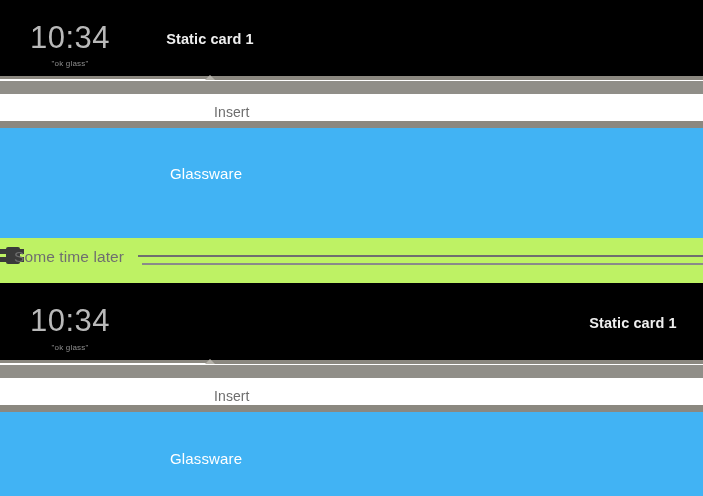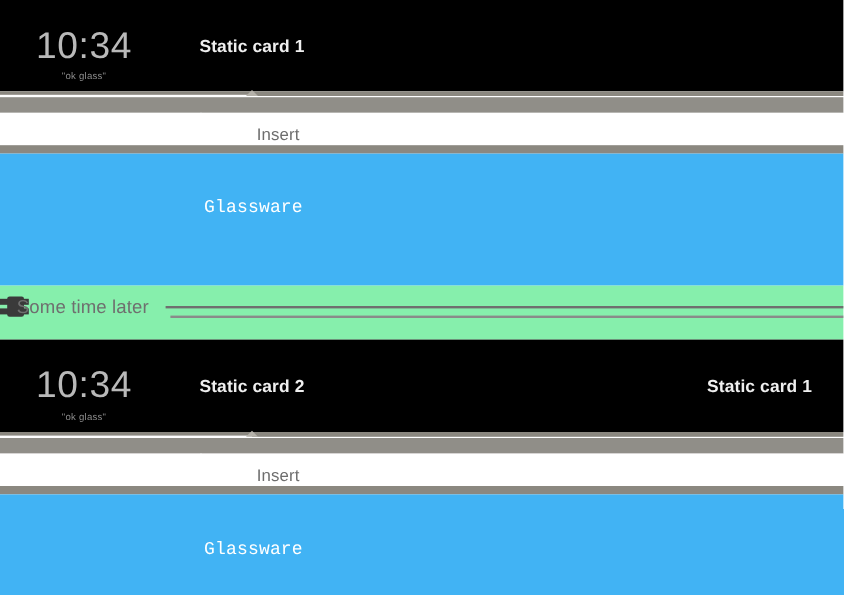--- a/index.html
+++ b/index.html
@@ -103,33 +103,32 @@
     font-size: 14px;
     color: #6d6d6d;
     white-space: nowrap;
     letter-spacing: 0.1px;
     margin-left: 28px;
   }
 
   
   .glassware {
     background: #41b3f4;
-    font-family: Liberation Mono, monospace;
   }
   .glassware-label {
     position: absolute;
     font-size: 15px;
     color: #ffffff;
     white-space: nowrap;
     letter-spacing: 0.15px;
   }
 
   
   .later-band {
-    background: #86efac;
+    background: #bef264;
     text-align: center;
   }
   .later-label {
     position: absolute;
     font-size: 15.5px;
     color: #6f6f6f;
     white-space: nowrap;
     letter-spacing: 0.1px;
   }
   .later-rule {
@@ -212,23 +211,20 @@
     <div class="later-rule-2" style="left:142px; top:25px; width:561px;"></div>
   </div>
 
   <div class="band cardstrip" style="top:283px; height:77px;">
 
     <div class="card" style="left:0px; width:140px;">
       <div class="clock-time" style="top:22px;">10:34</div>
       <div class="clock-hint" style="top:60px;">"ok glass"</div>
     </div>
 
-    <div class="card" style="left:140px; width:140px;">
-      <div class="card-label" style="top:32px;">Static card 2</div>
-    </div>
 
     <div class="card" style="left:563px; width:140px;">
       <div class="card-label" style="top:32px;">Static card 1</div>
     </div>
   </div>
 
   <div class="band rule-thin" style="top:360px;"></div>
   <div class="tick-white" style="left:0px; top:363px; width:210px;"></div>
   <div class="arrow-head" style="left:205px; top:359px;"></div>
   <div class="band rule-thick" style="top:365px;"></div>

